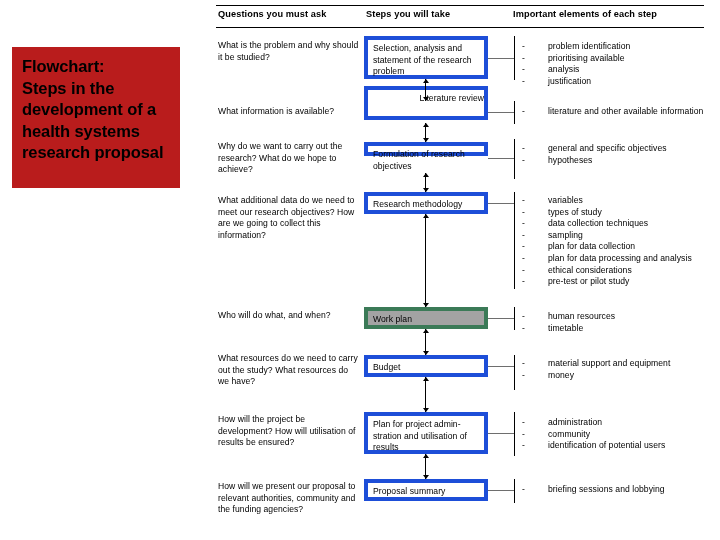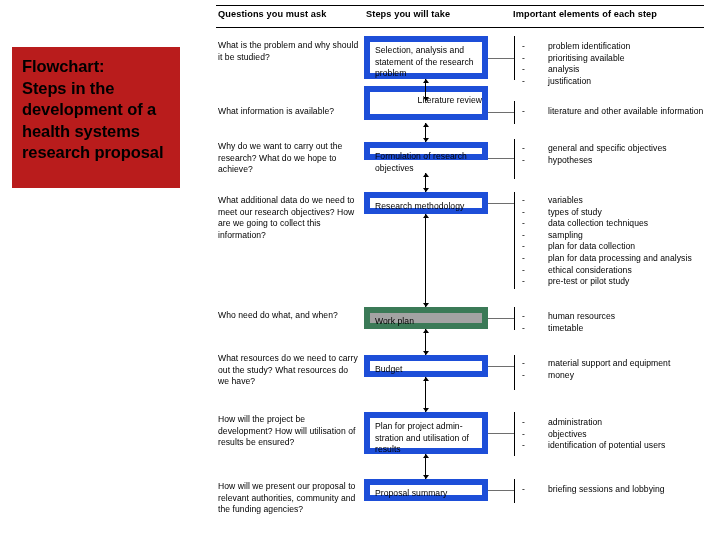--- a/index.html
+++ b/index.html
@@ -76,21 +76,21 @@
     line-height: 11.6px;
     white-space: pre-line;
     letter-spacing: 0.05px;
   }
 
   .step-box {
     position: absolute;
     left: 148px;
     width: 124px;
     box-sizing: border-box;
-    border: 6px solid #1d4ed8;
+    border: 4px solid #1d4ed8;
     background: #ffffff;
     font-size: 8.6px;
     line-height: 11.6px;
     padding: 3px 0 3px 5px;
     white-space: pre-line;
     letter-spacing: 0.05px;
   }
   .step-box.highlight {
     background: #a3a3a3;
     border-color: #3b7a57;
@@ -195,21 +195,21 @@
       <div class="e-cell" style="top: 195px;">
         <div class="e-row"><span class="dash">-</span><span>variables</span></div>
         <div class="e-row"><span class="dash">-</span><span>types of study</span></div>
         <div class="e-row"><span class="dash">-</span><span>data collection techniques</span></div>
         <div class="e-row"><span class="dash">-</span><span>sampling</span></div>
         <div class="e-row"><span class="dash">-</span><span>plan for data collection</span></div>
         <div class="e-row"><span class="dash">-</span><span>plan for data processing and analysis</span></div>
         <div class="e-row"><span class="dash">-</span><span>ethical considerations</span></div>
         <div class="e-row"><span class="dash">-</span><span>pre-test or pilot study</span></div>
       </div>
-      <div class="q-cell" style="top: 310px;">Who need do what, and when?</div>
+      <div class="q-cell" style="top: 310px;">Who will do what, and when?</div>
       <div class="step-box highlight" style="top: 307px; height: 22px;">Work plan</div>
       <div class="connector" style="top: 318px;"></div>
       <div class="bracket" style="top: 307px; height: 23px;"></div>
       <div class="e-cell" style="top: 311px;">
         <div class="e-row"><span class="dash">-</span><span>human resources</span></div>
         <div class="e-row"><span class="dash">-</span><span>timetable</span></div>
       </div>
       <div class="q-cell" style="top: 353px;">What resources do we need to carry out the study? What resources do we have?</div>
       <div class="step-box" style="top: 355px; height: 22px;">Budget</div>
       <div class="connector" style="top: 366px;"></div>
@@ -218,21 +218,21 @@
         <div class="e-row"><span class="dash">-</span><span>material support and equipment</span></div>
         <div class="e-row"><span class="dash">-</span><span>money</span></div>
       </div>
       <div class="q-cell" style="top: 414px;">How will the project be development? How will utilisation of results be ensured?</div>
       <div class="step-box" style="top: 412px; height: 42px;">Plan for project admin-
 stration and utilisation of results</div>
       <div class="connector" style="top: 433px;"></div>
       <div class="bracket" style="top: 412px; height: 44px;"></div>
       <div class="e-cell" style="top: 417px;">
         <div class="e-row"><span class="dash">-</span><span>administration</span></div>
-        <div class="e-row"><span class="dash">-</span><span>objectives</span></div>
+        <div class="e-row"><span class="dash">-</span><span>community</span></div>
         <div class="e-row"><span class="dash">-</span><span>identification of potential users</span></div>
       </div>
       <div class="q-cell" style="top: 481px;">How will we present our proposal to relevant authorities, community and the funding agencies?</div>
       <div class="step-box" style="top: 479px; height: 22px;">Proposal summary</div>
       <div class="connector" style="top: 490px;"></div>
       <div class="bracket" style="top: 479px; height: 24px;"></div>
       <div class="e-cell" style="top: 484px;">
         <div class="e-row"><span class="dash">-</span><span>briefing sessions and lobbying</span></div>
       </div>
     </div>

